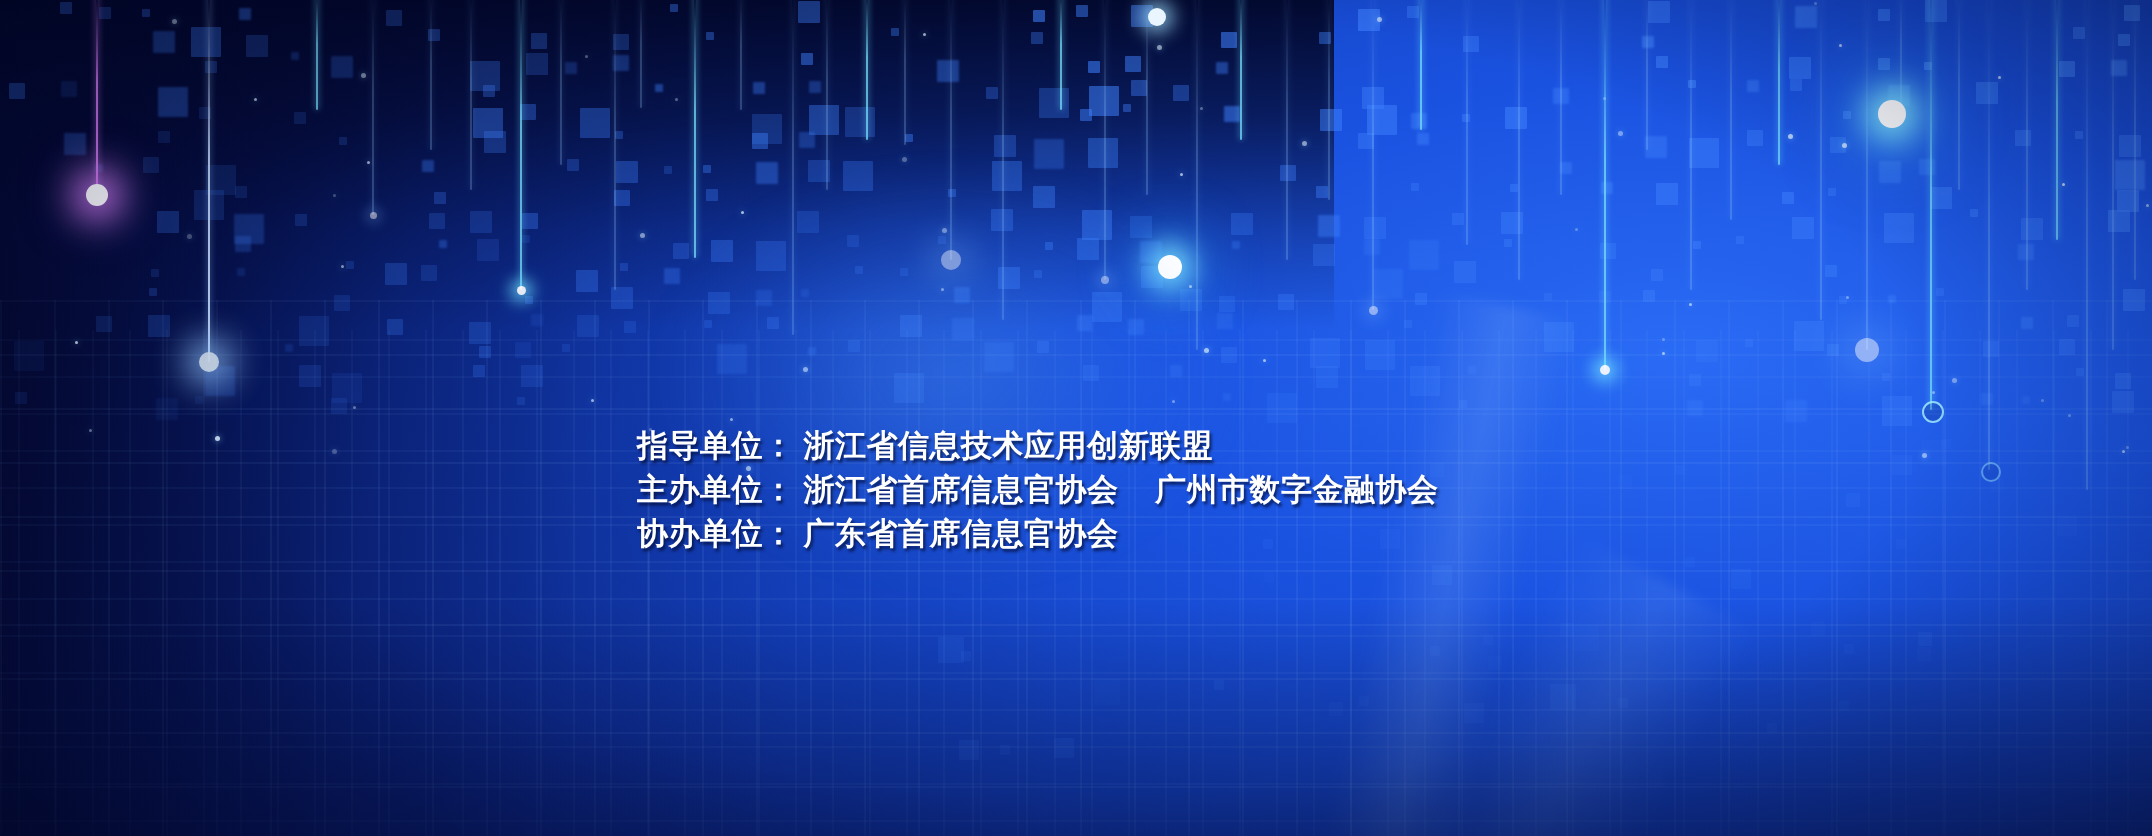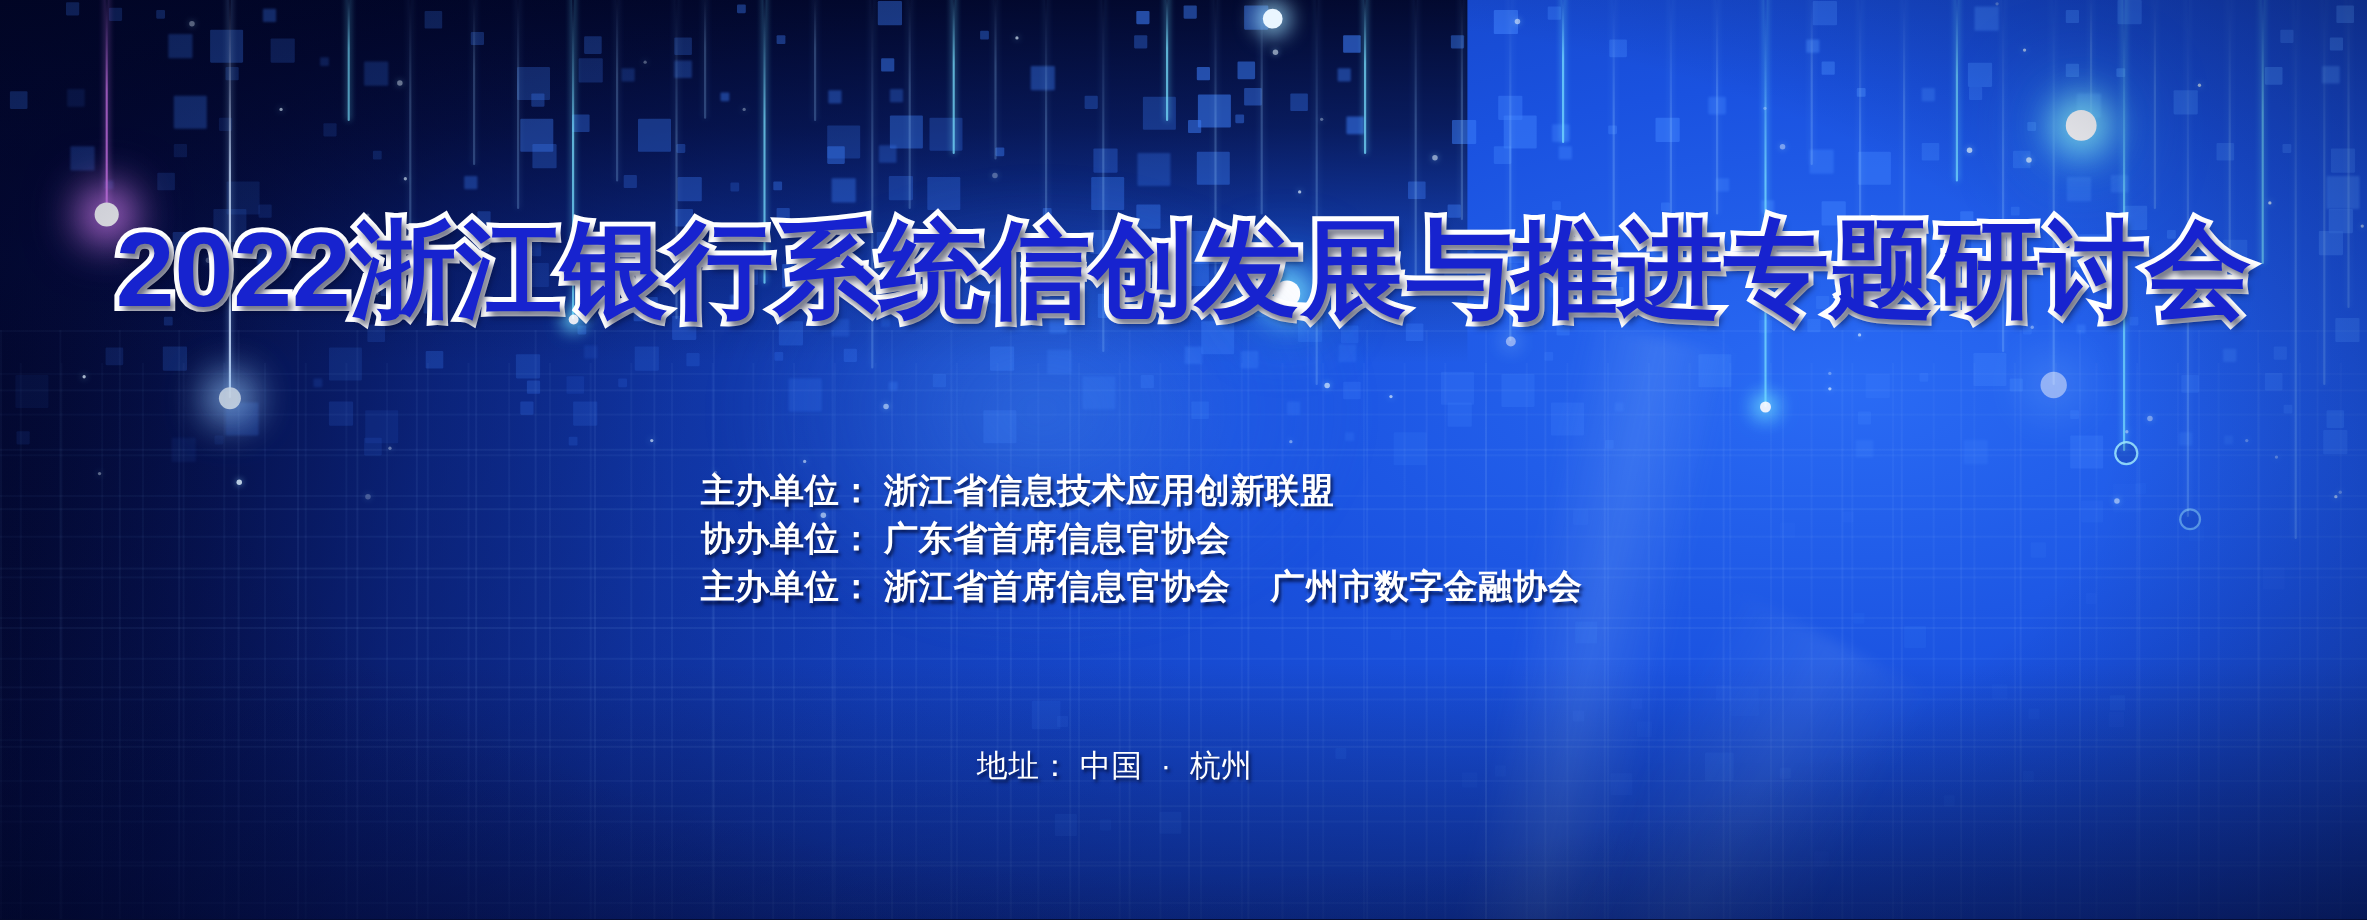--- a/index.html
+++ b/index.html
@@ -551,25 +551,23 @@
 
   <div class="grid-outlines"></div>
   <div class="grid-outlines g2"></div>
 
   <div class="ray" style="left:1380px;top:300px;width:140px;height:560px;transform:rotate(12deg);"></div>
   <div class="ray" style="left:1470px;top:560px;width:210px;height:400px;transform:rotate(28deg);opacity:.75;"></div>
 
   <div class="bg-centerglow"></div>
   <div class="bg-vignette"></div>
 
-  <div id="title">2022浙江银行系统信创发展与推进专题研讨会</div>
 
   <div id="org-block">
-    <div class="line">主办单位： 浙江省信息技术应用创新联盟</div>
+    <div class="line">指导单位： 浙江省信息技术应用创新联盟</div>
+    <div class="line">主办单位： 浙江省首席信息官协会    广州市数字金融协会</div>
     <div class="line">协办单位： 广东省首席信息官协会</div>
-    <div class="line">主办单位： 浙江省首席信息官协会    广州市数字金融协会</div>
   </div>
 
   <div id="meta-block">
-    <div class="line">地址： 中国  ·  杭州</div>
   </div>
 
 </div>
 
 </body></html>

